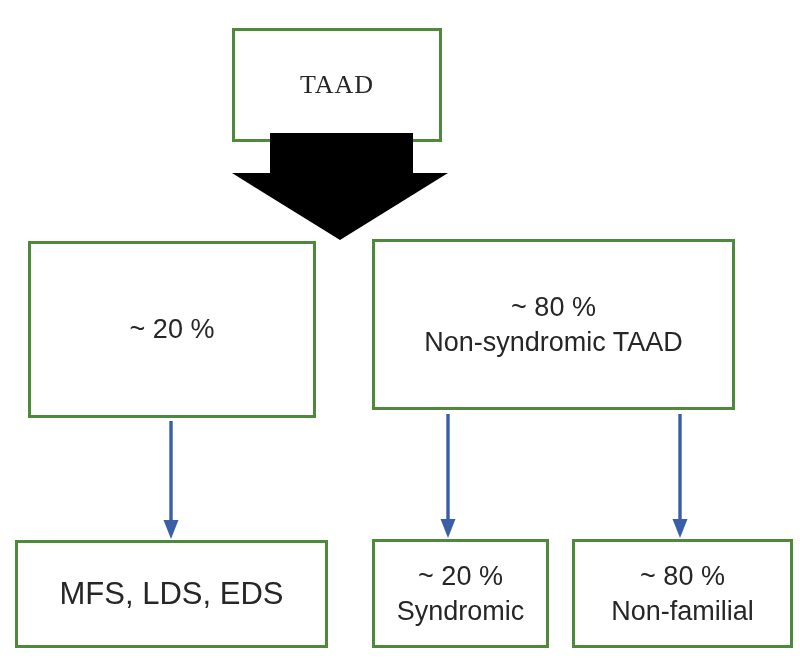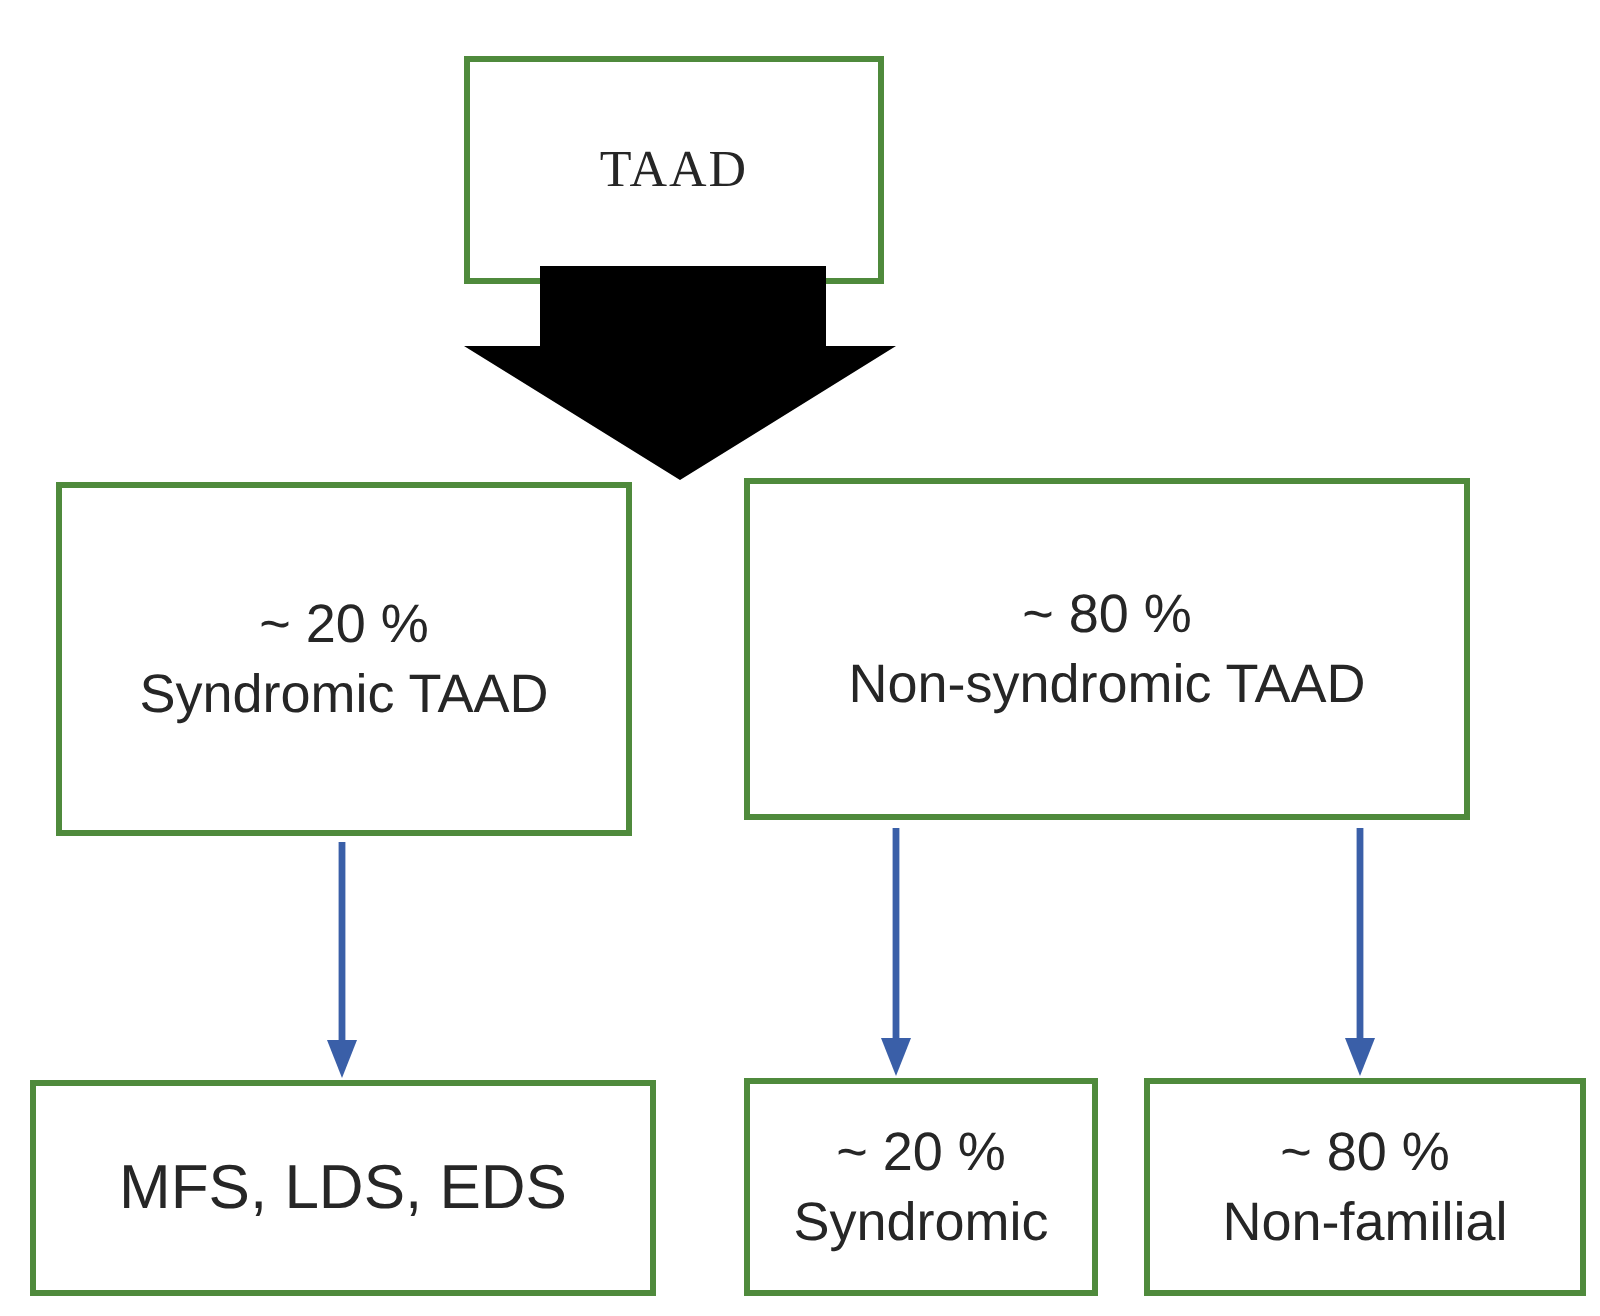--- a/index.html
+++ b/index.html
@@ -61,21 +61,20 @@
   <div class="box" id="node-taad">
     <span class="ln">TAAD</span>
   </div>
 
   <svg class="arrow-svg" id="arrow-main" width="220" height="112" viewBox="0 0 220 112" aria-hidden="true">
     <polygon points="40,2 183,2 183,42 218,42 110,109 2,42 40,42"></polygon>
   </svg>
 
   <div class="box" id="node-syndromic">
     <span class="ln">~ 20 %</span>
-    <span class="ln">Syndromic TAAD</span>
   </div>
 
   <div class="box" id="node-nonsyndromic">
     <span class="ln">~ 80 %</span>
     <span class="ln">Non-syndromic TAAD</span>
   </div>
 
   <svg class="arrow-svg blue-arrow" id="arrow-syndromic" width="22" height="119" viewBox="0 0 22 119" aria-hidden="true">
     <line x1="11" y1="0" x2="11" y2="100"></line>
     <polygon points="3.5,99 18.5,99 11,118"></polygon>

